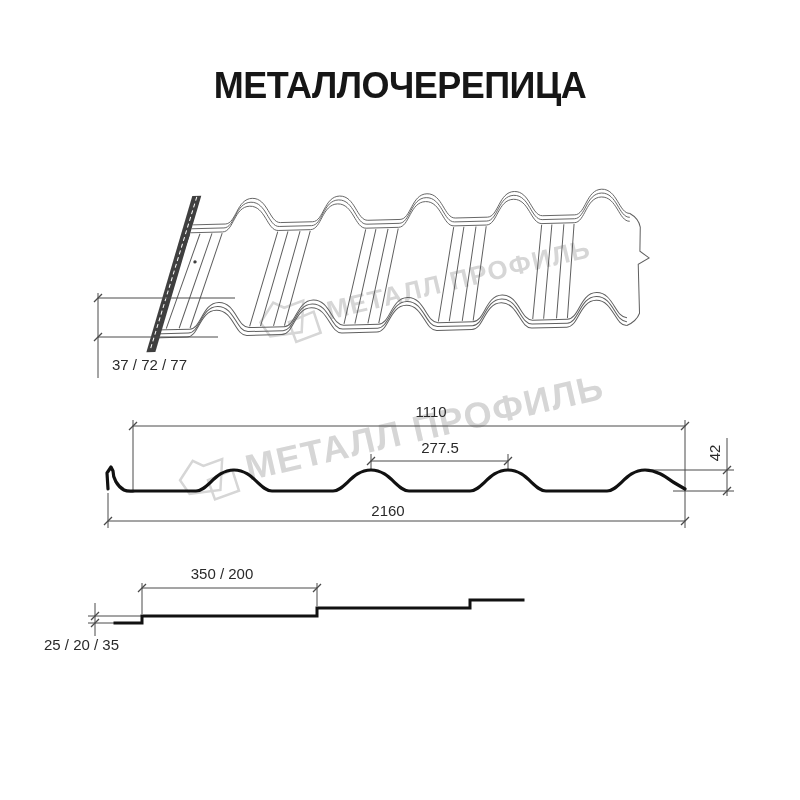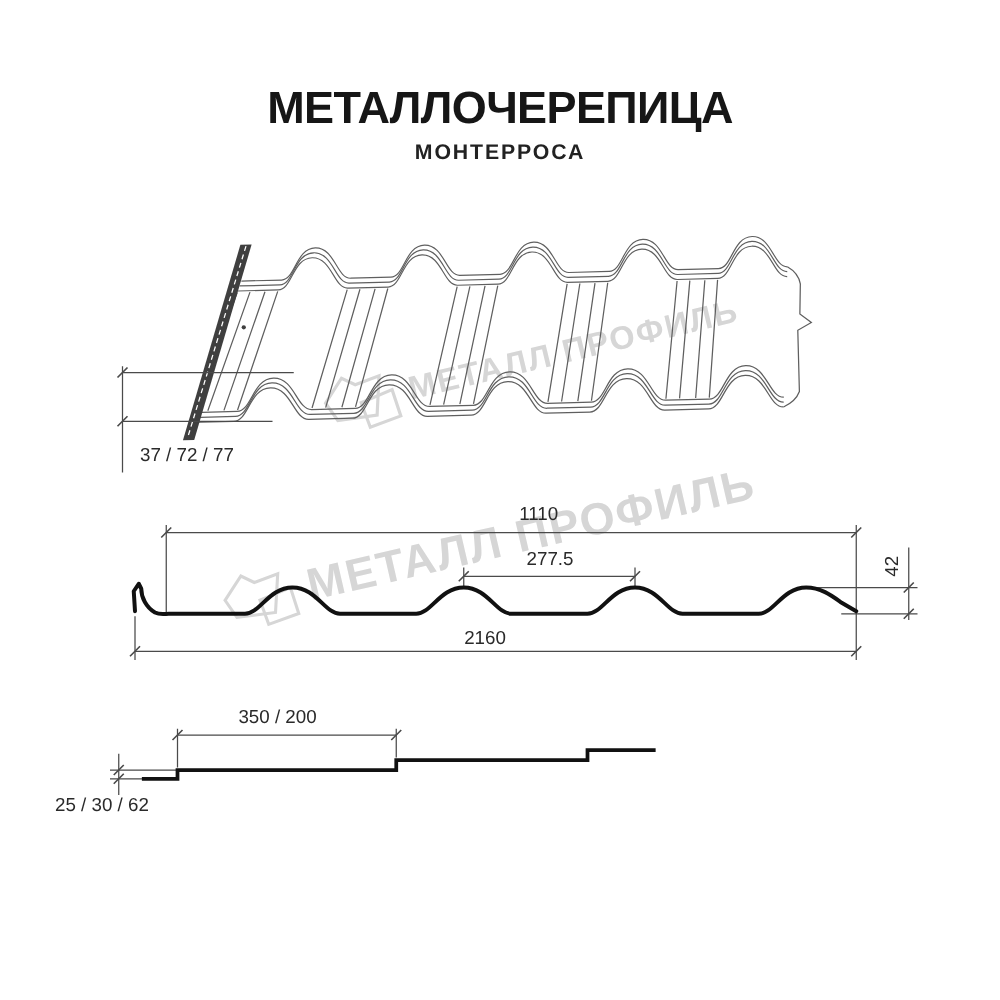--- a/index.html
+++ b/index.html
@@ -33,21 +33,20 @@
   }
   .dim-label.centered{transform:translateX(-50%);}
   .dim-label.rot{transform:translate(-50%,-50%) rotate(-90deg);}
 </style>
 </head>
 <body>
 
 <div class="page">
 
   <div class="title">МЕТАЛЛОЧЕРЕПИЦА</div>
-  <div class="subtitle">МОНТЕРРОСА</div>
 
   <div class="wm wm1">
     <svg width="64" height="53" viewBox="0 0 100 84">
       <g fill="none" stroke="#d6d6d6" stroke-width="4">
         <path d="M8,36 L35,10 L50,22 L82,18 L68,66 L18,61 Z"></path>
         <path d="M52,46 L94,39 L97,74 L56,79 Z"></path>
       </g>
     </svg>
     <span class="wm-text">МЕТАЛЛ ПРОФИЛЬ</span>
   </div>
@@ -131,15 +130,15 @@
   <div class="dim-label centered" style="left:400px;top:404px;margin-left:31px;">1110</div>
 
   <div class="dim-label centered" style="left:440px;top:440px;">277.5</div>
 
   <div class="dim-label rot" style="left:714px;top:453px;">42</div>
 
   <div class="dim-label centered" style="left:388px;top:503px;">2160</div>
 
   <div class="dim-label centered" style="left:222px;top:566px;">350 / 200</div>
 
-  <div class="dim-label" style="left:44px;top:637px;">25 / 30 / 62</div>
+  <div class="dim-label" style="left:44px;top:637px;">25 / 20 / 35</div>
 
 </div>
 
 </body></html>

